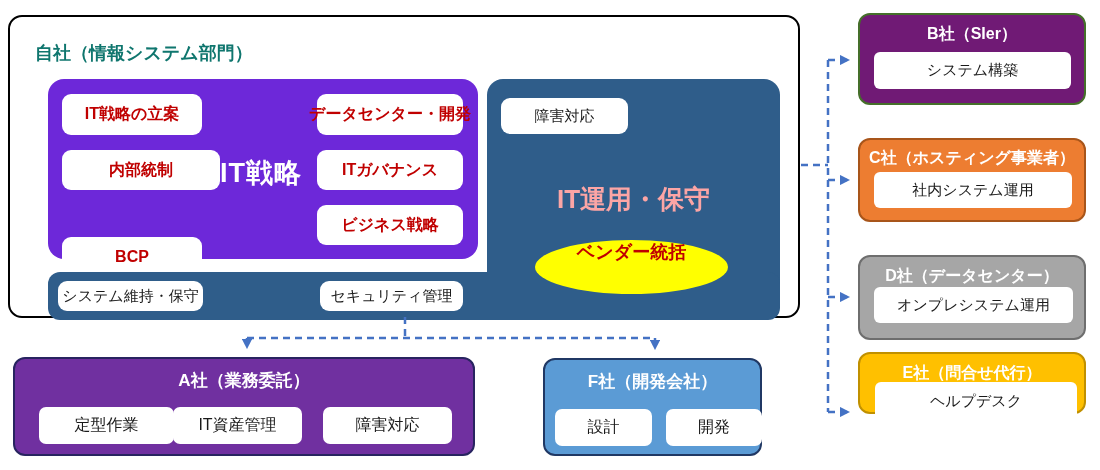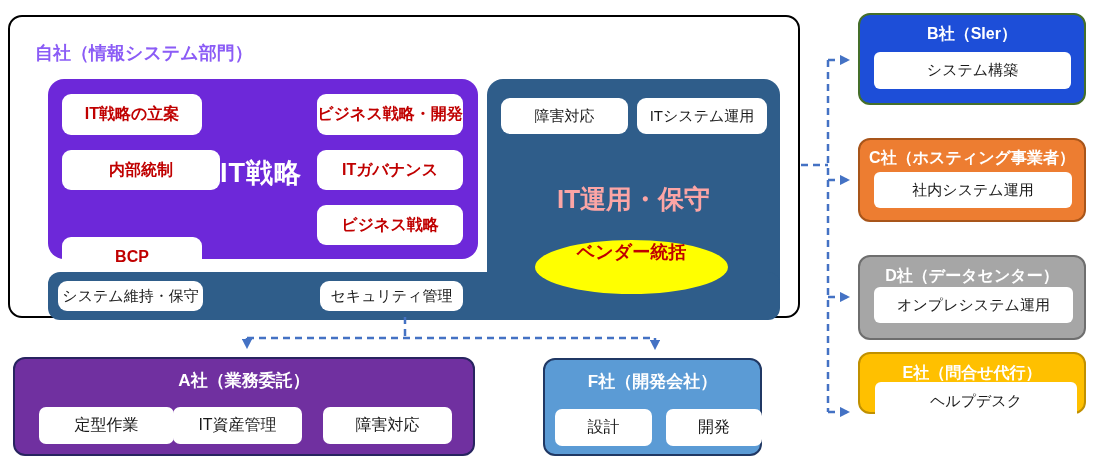--- a/index.html
+++ b/index.html
@@ -2,21 +2,21 @@
 <html><head>
 <meta charset="utf-8">
 <style>
   * { margin:0; padding:0; box-sizing:border-box; }
   body { background:#fff; font-family:"Liberation Sans", sans-serif; }
   .canvas { position:relative; width:1100px; height:470px; background:#fff; overflow:hidden; }
 
   
   .main-box { position:absolute; left:8px; top:15px; width:792px; height:303px;
               background:#fff; border:2px solid #000; border-radius:14px; }
-  .main-title { position:absolute; left:25px; top:24px; font-size:18px; font-weight:bold; color:#8b5cf6; }
+  .main-title { position:absolute; left:25px; top:24px; font-size:18px; font-weight:bold; color:#0f766e; }
 
   
   .strategy-zone { position:absolute; left:38px; top:62px; width:430px; height:180px;
                    background:#6d28d9; border-radius:16px; }
   .strategy-label { position:absolute; left:148px; top:76px; width:130px; text-align:center;
                     color:#fff; font-weight:bold; font-size:27px; letter-spacing:1px; }
   .white-chip { position:absolute; background:#fff; border-radius:9px;
                 display:flex; align-items:center; justify-content:center; }
   .red-text { color:#C00000; font-weight:bold; font-size:16px; white-space:nowrap; }
   .black-text { color:#1a1a1a; font-size:15px; white-space:nowrap; }
@@ -56,21 +56,21 @@
   .f-0 { left:10px;  top:49px; width:97px;  height:37px; border-radius:7px; }
   .f-1 { left:121px; top:49px; width:96px;  height:37px; border-radius:7px; }
   .partner .black-text { font-size:16px; }
 
   
   .rbox { position:absolute; left:858px; width:228px; border-radius:12px; }
   .rbox-title { position:absolute; left:0; width:100%; text-align:center;
                 color:#fff; font-weight:bold; font-size:16px; }
   .rbox-inner { position:absolute; background:#fff; border-radius:6px;
                 display:flex; align-items:center; justify-content:center; }
-  .box-b { top:13px;  height:92px; background:#1d4ed8; border:2.5px solid #456F2A; }
+  .box-b { top:13px;  height:92px; background:#701a75; border:2.5px solid #456F2A; }
   .box-c { top:138px; height:84px; background:#ED7D31; border:2.5px solid #A8551A; }
   .box-d { top:255px; height:85px; background:#A6A6A6; border:2.5px solid #6E6E6E; }
   .box-e { top:352px; height:62px; background:#FFC000; border:2.5px solid #C09000; }
   .b-t { top:9px; }  .b-i { left:14px; top:37px; width:197px; height:37px; }
   .c-t { top:8px; }  .c-i { left:14px; top:32px; width:198px; height:36px; }
   .d-t { top:9px; }  .d-i { left:14px; top:30px; width:199px; height:36px; }
   .e-t { top:9px; }  .e-i { left:15px; top:28px; width:202px; height:38px; }
 
   .connector-overlay { position:absolute; left:0; top:0; z-index:5; pointer-events:none; }
 </style>
@@ -87,36 +87,33 @@
           <span class="red-text">IT戦略の立案</span>
         </div>
       <div class="white-chip sz-l1">
           <span class="red-text">内部統制</span>
         </div>
       <div class="white-chip sz-l2">
           <span class="red-text">BCP</span>
         </div>
       <div class="strategy-label">IT戦略</div>
       <div class="white-chip sz-r0">
-          <span class="red-text">ビジネス戦略・開発</span>
+          <span class="red-text">データセンター・開発</span>
         </div>
       <div class="white-chip sz-r1">
           <span class="red-text">ITガバナンス</span>
         </div>
       <div class="white-chip sz-r2">
           <span class="red-text">ビジネス戦略</span>
         </div>
     </div>
 
     <div class="ops-zone">
       <div class="white-chip oz-0">
           <span class="black-text">障害対応</span>
-        </div>
-      <div class="white-chip oz-1">
-          <span class="black-text">ITシステム運用</span>
         </div>
       <div class="ops-label">IT運用・保守</div>
       <div class="vendor-ellipse">
         <span>ベンダー統括</span>
       </div>
     </div>
 
     <div class="ops-bar">
       <div class="white-chip bar-0">
           <span class="black-text">システム維持・保守</span>

